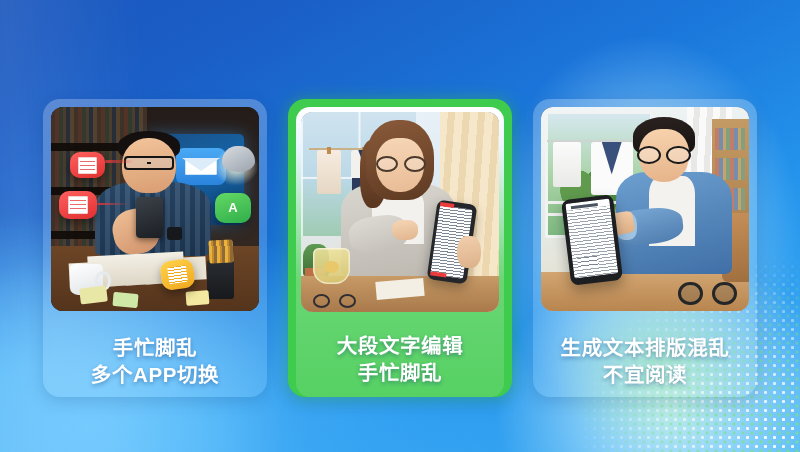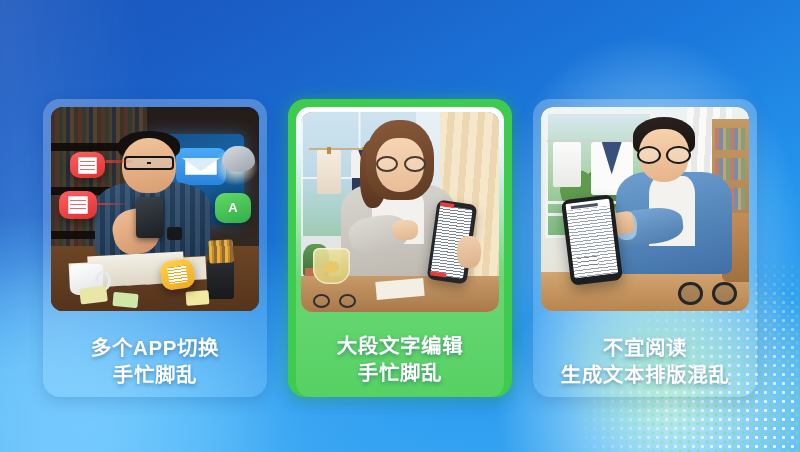--- a/index.html
+++ b/index.html
@@ -543,22 +543,22 @@
             <div class="ic ic-red2">
                 <span class="ic-doc"></span>
               </div>
             <div class="ic ic-green">
                 <span class="ltr">A</span>
               </div>
             <div class="ic ic-yellow"></div>
           </div>
         </div>
         <div class="caption">
+          <div>手忙脚乱</div>
           <div>多个APP切换</div>
-          <div>手忙脚乱</div>
         </div>
       </div>
     </div>
 
     <div class="card highlight">
       <div class="card-inner">
         <div class="thumb">
           <div class="scene">
             <div class="s2-bg"></div>
             <div class="s2-win"></div>
@@ -643,20 +643,20 @@
             <div class="s3-phone">
               <span class="s3-screen"></span>
             </div>
             <div class="s3-spec">
                 <i></i>
                 <i></i>
               </div>
           </div>
         </div>
         <div class="caption">
+          <div>生成文本排版混乱</div>
           <div>不宜阅读</div>
-          <div>生成文本排版混乱</div>
         </div>
       </div>
     </div>
 
   </div>
 </div>
 
 </body></html>

